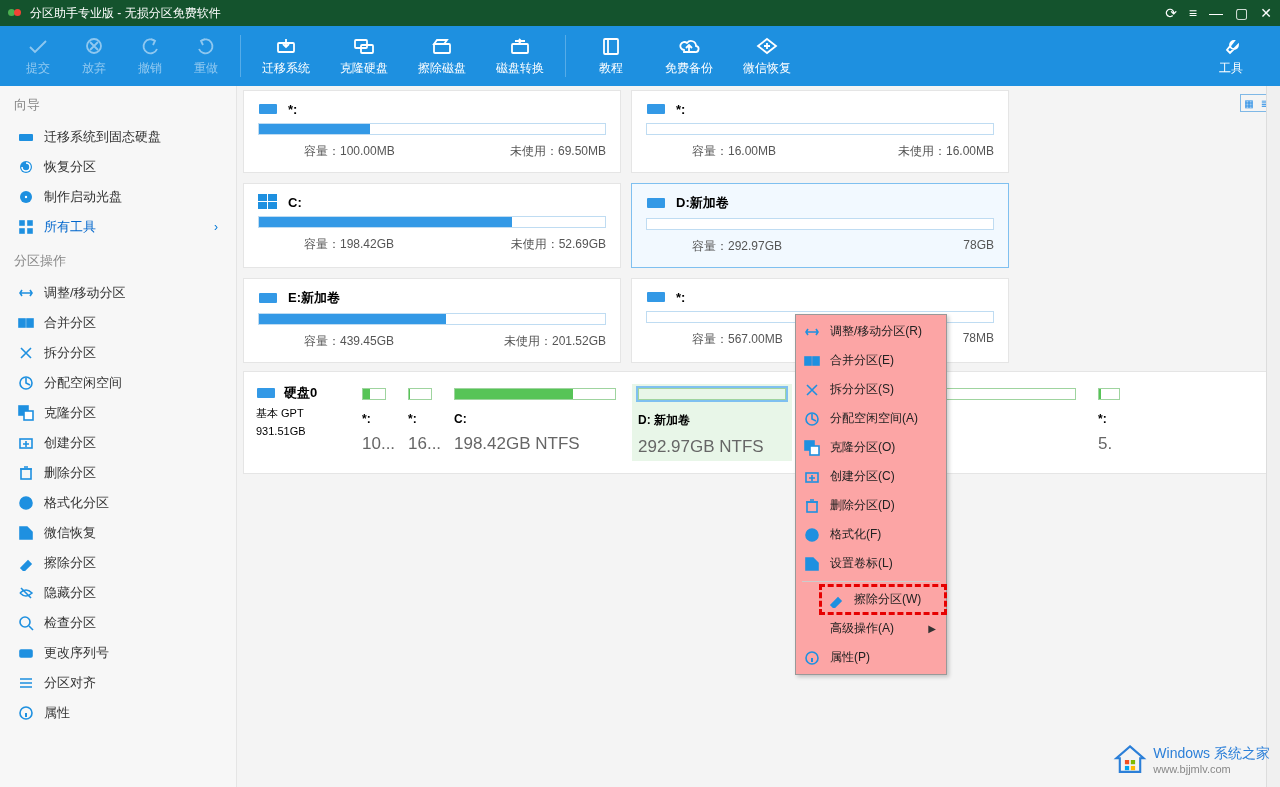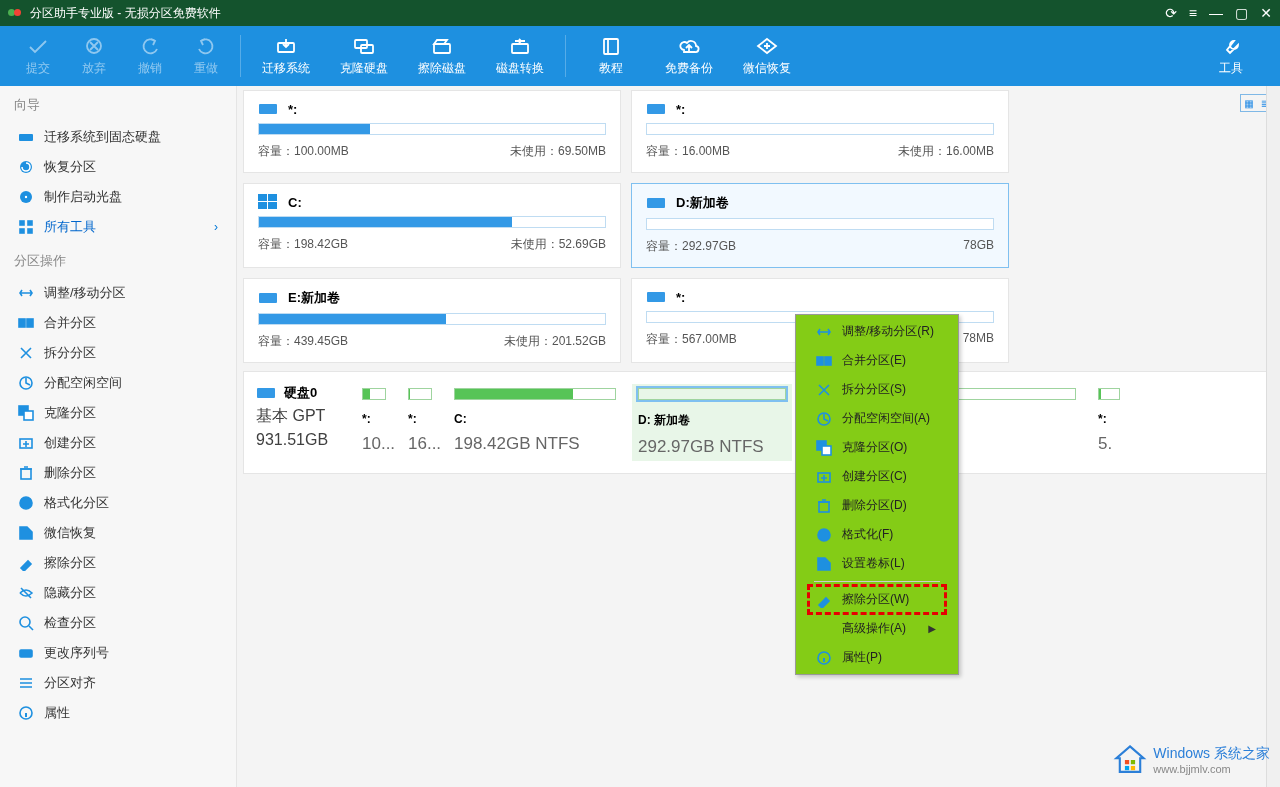--- a/index.html
+++ b/index.html
@@ -35,45 +35,45 @@
 
 .content { flex: 1; display: flex; flex-direction: column; background:#f4f4f4; padding: 4px 6px; gap:8px; overflow: hidden; }
 .cards-wrap{ position:relative; }
 .cards { display: flex; flex-wrap: wrap; gap: 10px; }
 .card { width: 378px; background: #fff; border: 1px solid #e5e5e5; padding: 10px 14px 12px; position: relative; }
 .card.selected{ border-color:#7fc0f0; background:#f2f9ff;}
 .card .c-head { display:flex; align-items:center; gap:10px; margin-bottom:6px; font-size:13px; font-weight:bold;}
 .card .c-head .dico { width:20px; height:16px; }
 .card .bar { height: 12px; border:1px solid #bfdcf2; position:relative; background:#fff; margin-bottom:8px;}
 .card .bar .fill { position:absolute; left:0; top:0; bottom:0; background:#3399e6; }
-.card .info { display:flex; justify-content:space-between; font-size:12px; color:#555;}
+.card .info { display:flex; justify-content:space-between; font-size:12px; color:#555;margin-left:46px;}
 .view-toggle{position:absolute; right:0; top:4px; width:34px;height:18px;border:1px solid #7fb8e6;display:flex;}
 .view-toggle span{flex:1;display:flex;align-items:center;justify-content:center;font-size:10px;color:#1e88e5;}
 
 
 .diskmap { background:#fff; border:1px solid #e5e5e5; padding:12px 12px; display:flex; gap:10px; }
 .dm-left{ width:90px;}
 .dm-left .dhead{ display:flex; gap:8px; align-items:center; font-size:13px; font-weight:bold;}
-.dm-left .dsub{ font-size:16px; color:#404040; margin-top:4px;}
+.dm-left .dsub{ font-size:11px; color:#000000; margin-top:4px;}
 .dm-seg{ display:flex; flex-direction:column; gap:6px; min-width:34px;}
 .dm-seg.selected .seg-bar{ outline:2px solid #7fc0f0;}
 .dm-seg.selected{ background:#e8f6e8;}
 .dm-seg{padding:4px 6px 4px 6px;}
 .seg-bar{ height:12px; border:1px solid #9fd49f; position:relative;}
 .seg-bar .sfill{position:absolute;left:0;top:0;bottom:0;background:#57c457;}
 .seg-lbl{ font-size:12px; font-weight:bold; margin-top:6px;}
 .seg-sub{ font-size:17px; color:#666; margin-top:2px;}
 
 
-.ctx { position:absolute; left:795px; top:314px; width:164px; background:#84cc16; border:1px solid #999; box-shadow:2px 2px 4px rgba(0,0,0,.2); z-index:50; padding:2px 12px;}
+.ctx { position:absolute; left:795px; top:314px; width:152px; background:#fca5a5; border:1px solid #999; box-shadow:2px 2px 4px rgba(0,0,0,.2); z-index:50; padding:2px 0;}
 .ctx-item{ height:29px; display:flex; align-items:center; padding:0 10px 0 8px; gap:10px; font-size:12px; cursor:pointer; color:#222;}
 .ctx-item .cico{ width:16px;height:16px; display:flex; align-items:center;justify-content:center; color:#1e90e0; font-size:13px;}
 .ctx-item .arrow{ margin-left:auto; font-size:10px; color:#333;}
 .ctx-sep{ height:1px; background:#ccc; margin:3px 6px;}
-.ctx-item.highlight{ outline:3px dashed #e60000; outline-offset:-2px;}
+.ctx-item.highlight{ outline:3px dashed #e60000; outline-offset:-2px;margin-left:24px;}
 
 
 .wm{ position:absolute; right:10px; bottom:10px; display:flex; align-items:center; gap:6px; font-size:14px; color:#2b7fd8;}
 .wm .house{ width:34px; height:34px; }
 .wm small{ display:block; color:#888; font-size:11px;}
 .scroll-edge{position:absolute;right:0;top:86px;bottom:0;width:14px;background:#f0f0f0;border-left:1px solid #ddd;}
 
 
 svg{display:block;}
 </style>

